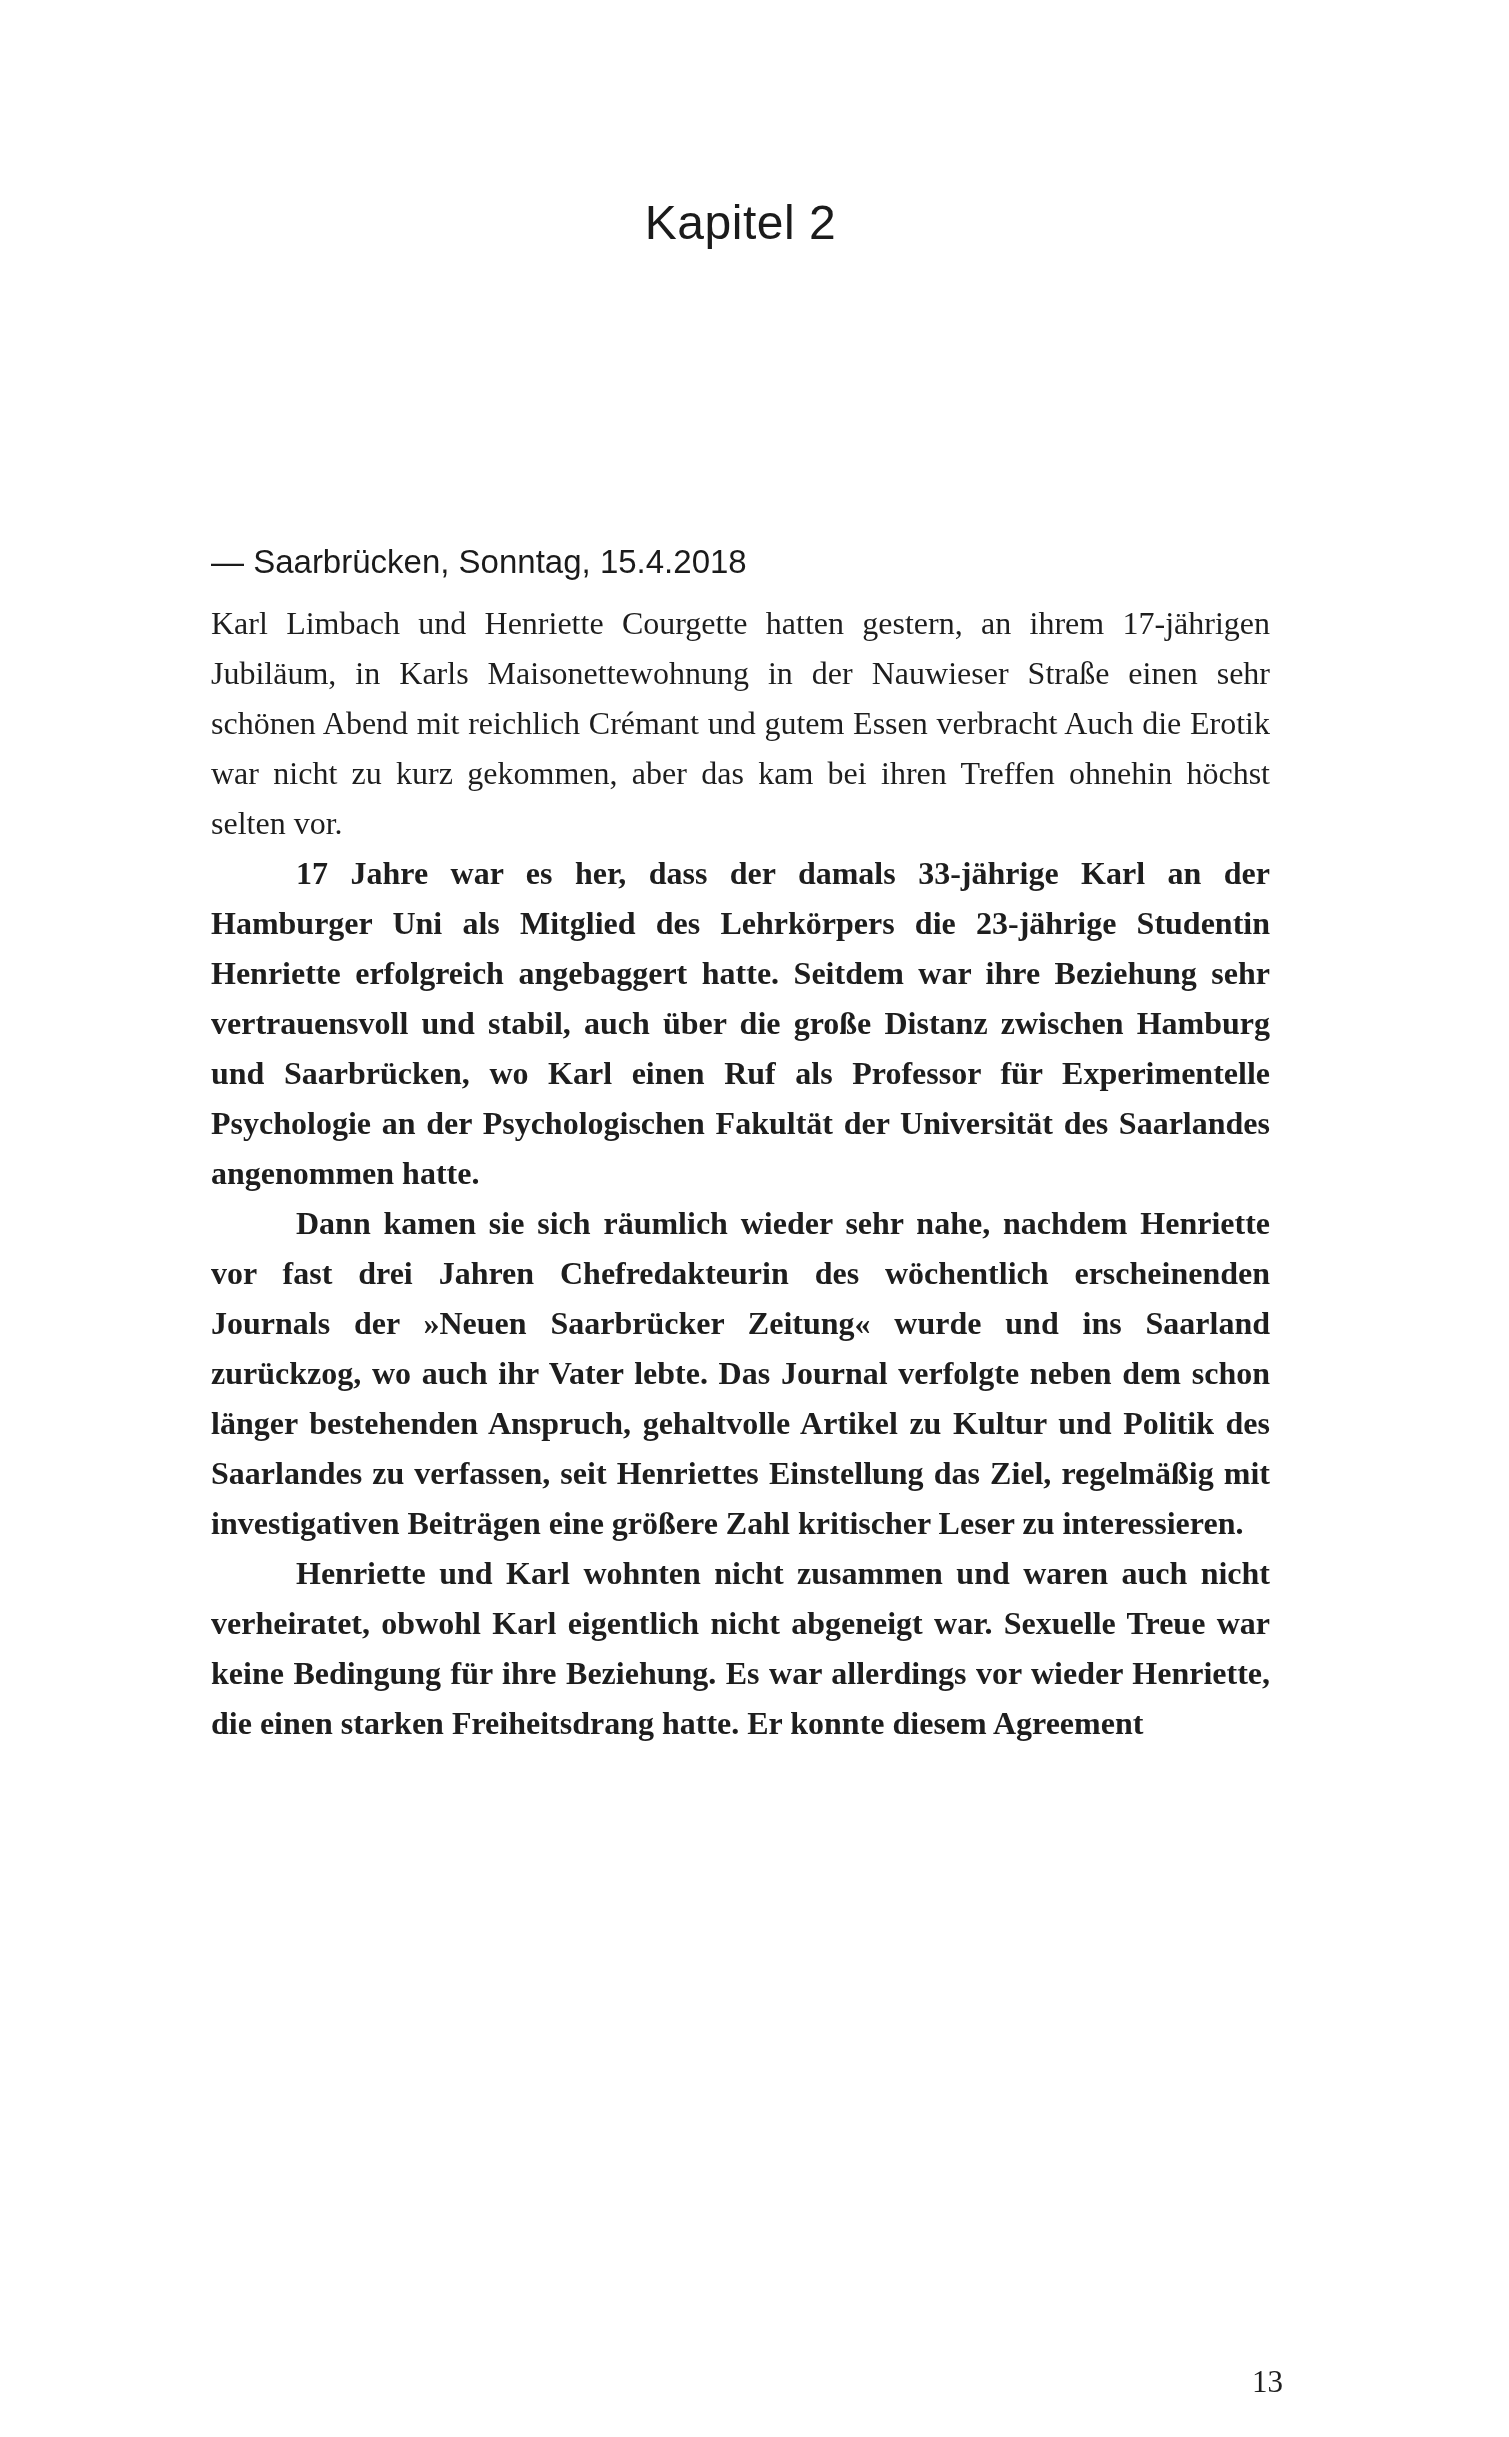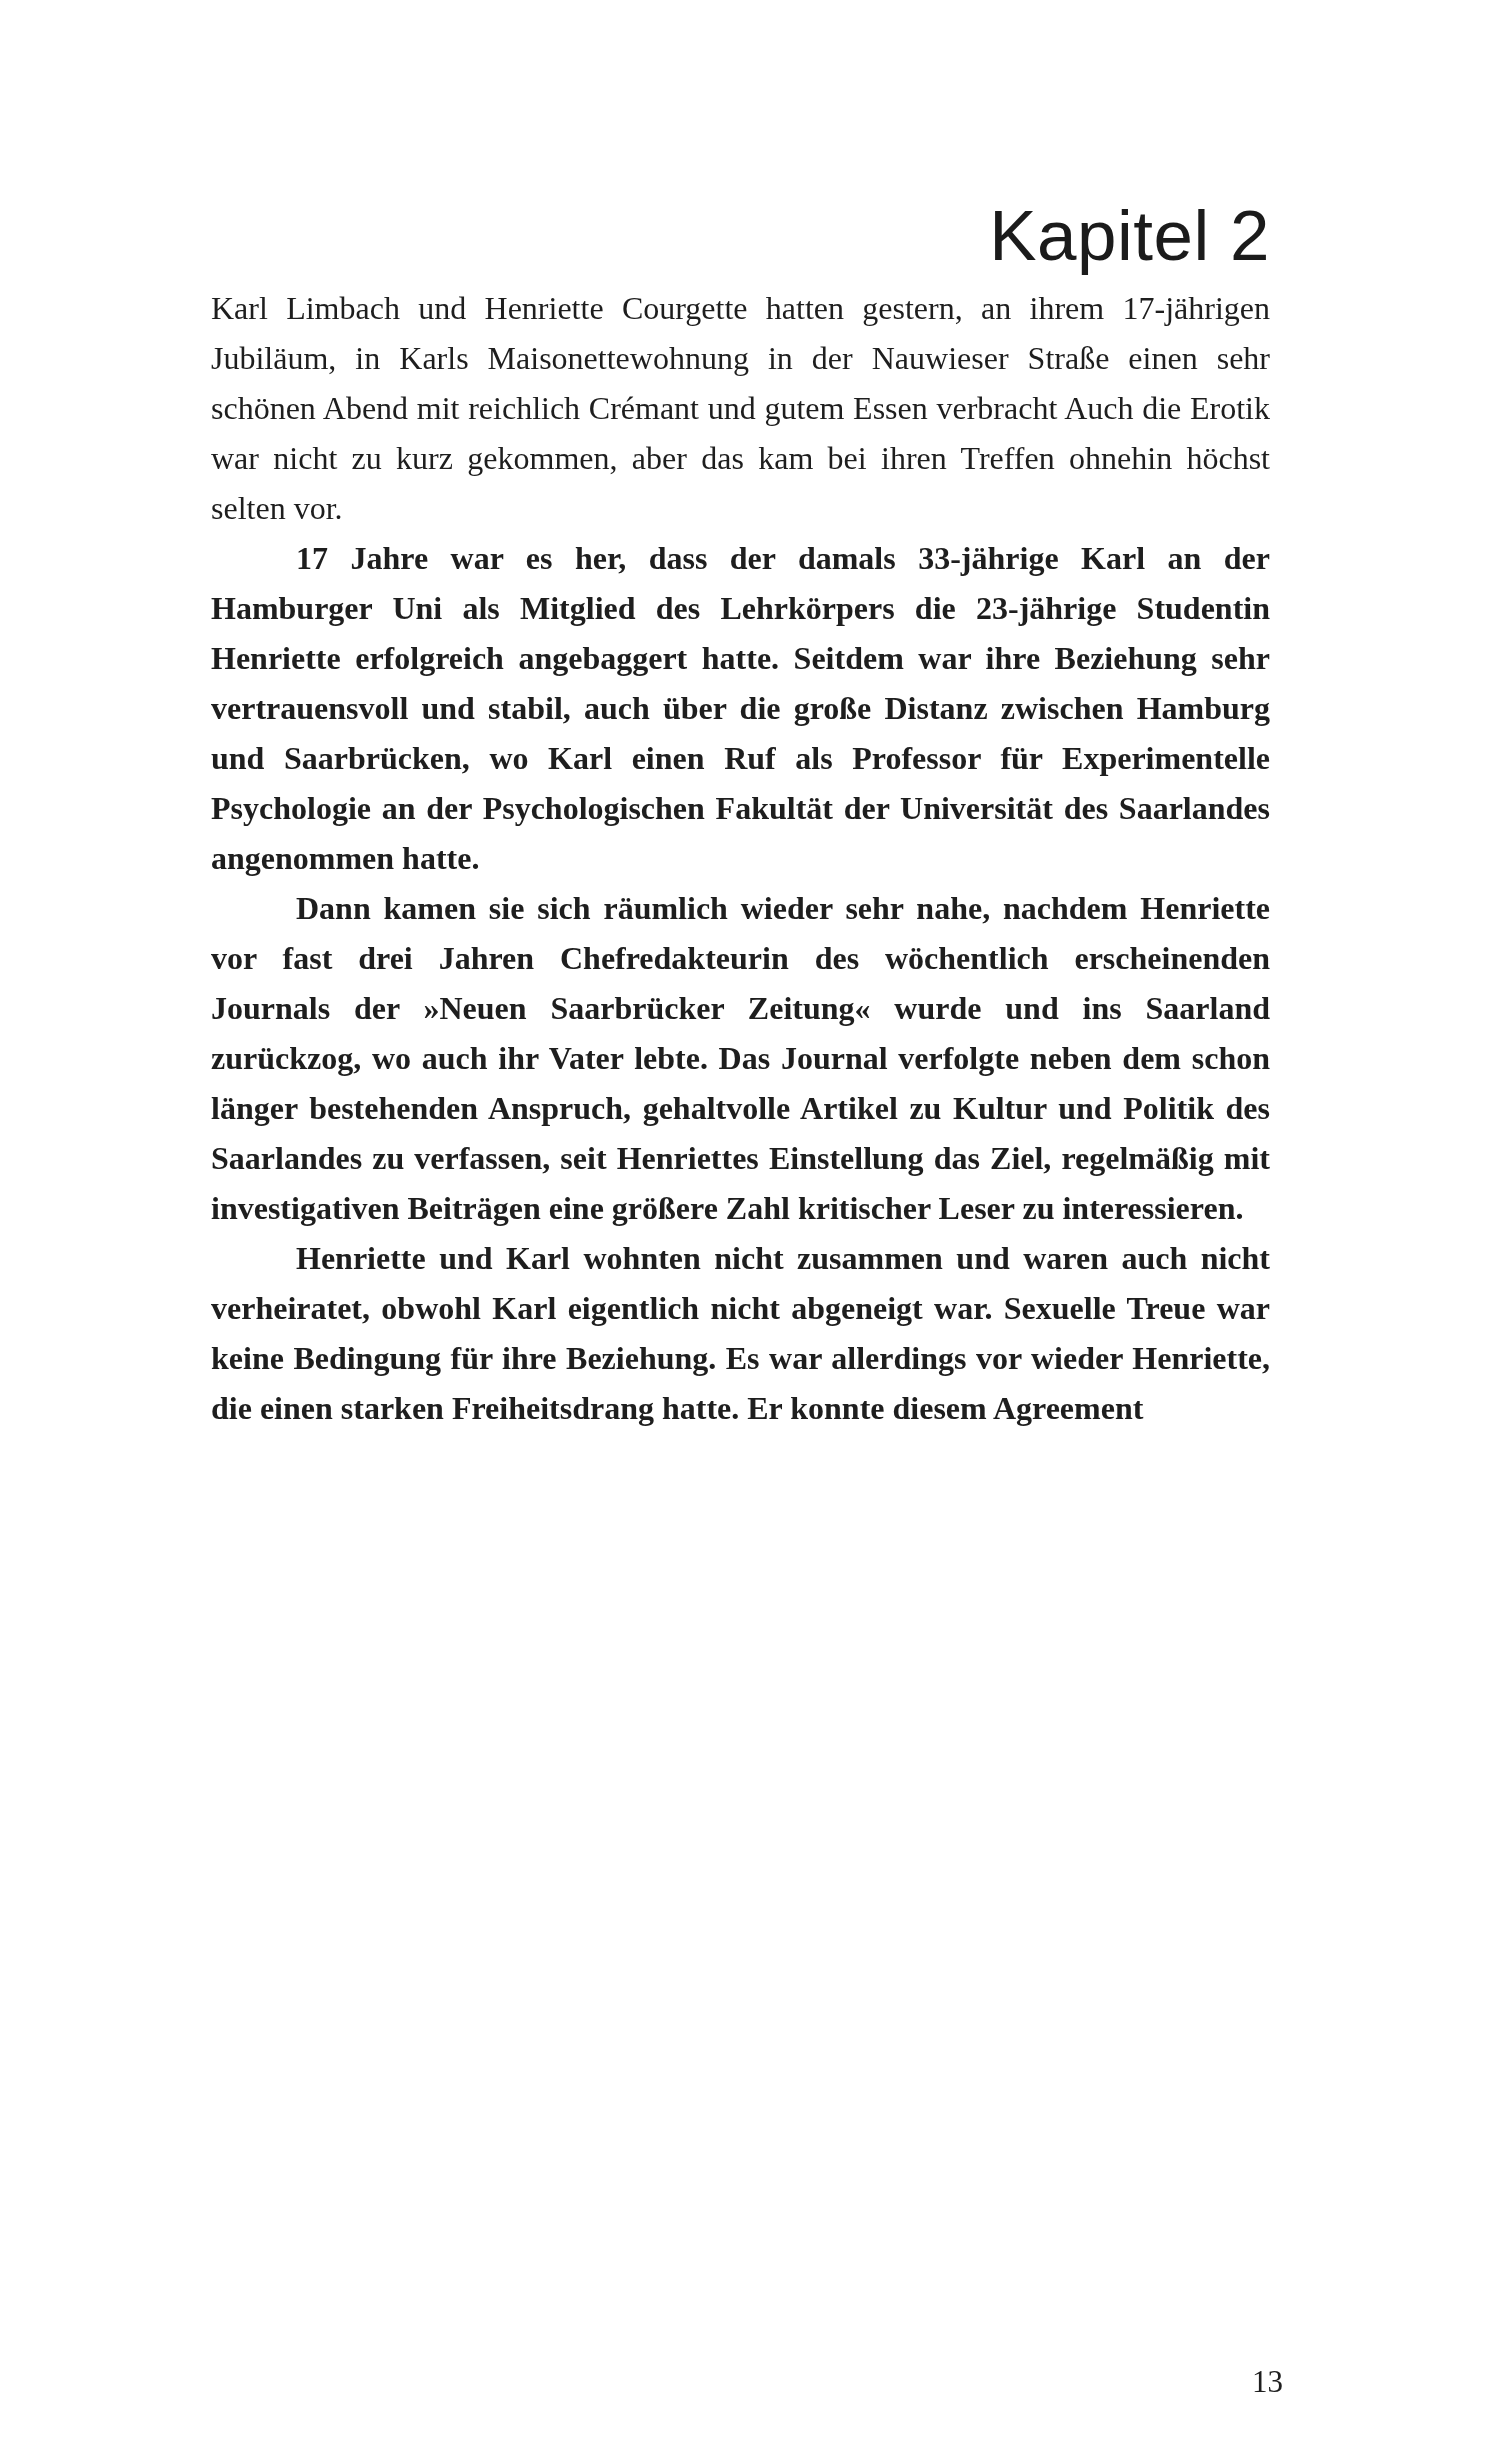--- a/index.html
+++ b/index.html
@@ -13,23 +13,23 @@
       height: 2438px;
       background: #ffffff;
       box-sizing: border-box;
       padding: 197px 239px 0 211px;
       color: #1e1e1e;
       overflow: hidden;
     }
     .chapter-title {
       font-family: "Liberation Sans", sans-serif;
       font-weight: 400;
-      font-size: 71px;
+      font-size: 48px;
       line-height: 1.1;
-      text-align: right;
+      text-align: center;
       margin: 0;
       color: #1b1b1b;
       letter-spacing: 0.5px;
     }
     .dateline {
       font-family: "Liberation Sans", sans-serif;
       font-size: 33px;
       line-height: 50px;
       margin-top: 287px;
       margin-bottom: 10.8px;
@@ -61,20 +61,21 @@
       color: #1e1e1e;
     }
   </style>
 </head>
 <body>
 
 <div class="book-page">
 
   <h1 class="chapter-title">Kapitel 2</h1>
 
+  <div class="dateline">— Saarbrücken, Sonntag, 15.4.2018</div>
 
   <div class="body-text">
     <p class="para no-indent">Karl Limbach und Henriette Courgette hatten gestern, an ihrem 17-jährigen Jubiläum, in Karls Maisonettewohnung in der Nauwieser Straße einen sehr schönen Abend mit reichlich Crémant und gutem Essen verbracht Auch die Erotik war nicht zu kurz gekommen, aber das kam bei ihren Treffen ohnehin höchst selten vor.</p>
     <p class="para indent">17 Jahre war es her, dass der damals 33-jährige Karl an der Hamburger Uni als Mitglied des Lehrkörpers die 23-jährige Studentin Henriette erfolgreich angebaggert hatte. Seitdem war ihre Beziehung sehr vertrauensvoll und stabil, auch über die große Distanz zwischen Hamburg und Saarbrücken, wo Karl einen Ruf als Professor für Experimentelle Psychologie an der Psychologischen Fakultät der Universität des Saarlandes angenommen hatte.</p>
     <p class="para indent">Dann kamen sie sich räumlich wieder sehr nahe, nachdem Henriette vor fast drei Jahren Chefredakteurin des wöchentlich erscheinenden Journals der »Neuen Saarbrücker Zeitung« wurde und ins Saarland zurückzog, wo auch ihr Vater lebte. Das Journal verfolgte neben dem schon länger bestehenden Anspruch, gehaltvolle Artikel zu Kultur und Politik des Saarlandes zu verfassen, seit Henriettes Einstellung das Ziel, regelmäßig mit investigativen Beiträgen eine größere Zahl kritischer Leser zu interessieren.</p>
     <p class="para indent">Henriette und Karl wohnten nicht zusammen und waren auch nicht verheiratet, obwohl Karl eigentlich nicht abgeneigt war. Sexuelle Treue war keine Bedingung für ihre Beziehung. Es war allerdings vor wieder Henriette, die einen starken Freiheitsdrang hatte. Er konnte diesem Agreement</p>
   </div>
 
   <div class="page-number">13</div>
 

